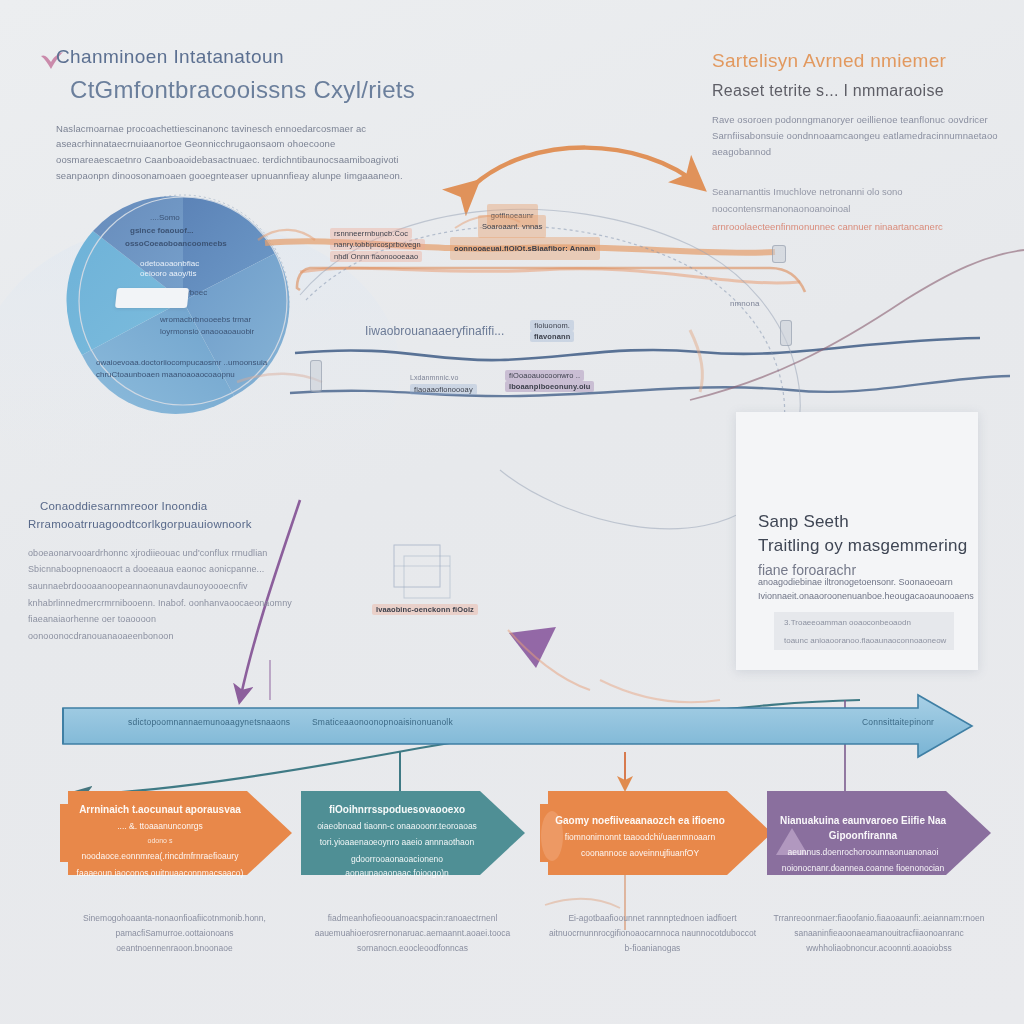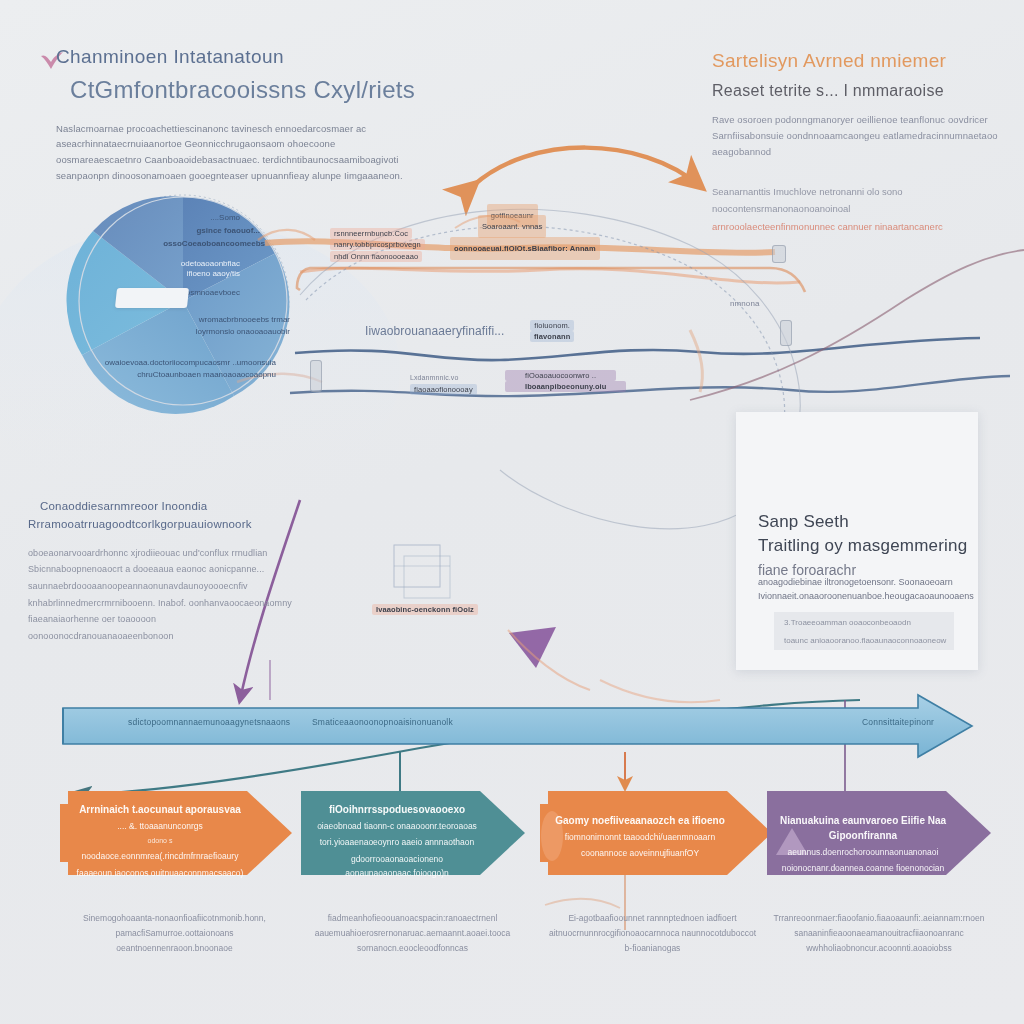--- a/index.html
+++ b/index.html
@@ -34,21 +34,21 @@
   #hdr-right .ttl  { color:#e2995f; font-size:19px; letter-spacing:.3px;}
   #hdr-right .sub  { color:#5e5e66; font-size:16px; margin-top:6px;}
   #hdr-right .body { color:#8a8fa0; margin-top:10px; line-height:1.7;}
   #hdr-right .body2{ color:#9397a6; margin-top:24px; font-size:9.5px; line-height:1.7;}
   #hdr-right .accent { color:#d98b7a; }
   #pie-label-box {
     position:absolute; left:116px; top:288px; width:72px; height:20px;
     background:#f2f4f7; border-radius:3px; box-shadow:0 1px 3px rgba(90,110,140,.25);
     transform: skewX(-6deg);
   }
-  .pie-txt { position:absolute; color:#3c5476; font-size:8px; line-height:1.5; text-align:right; }
+  .pie-txt { position:absolute; color:#3c5476; font-size:8px; line-height:1.5; text-align:left; }
 
   
   #mid-left { position:absolute; left:28px; top:498px; width:270px; }
   #mid-left .ttl3 { color:#58698a; font-size:11.5px; line-height:1.55; letter-spacing:.2px;}
   #mid-left .body { color:#8c91a1; margin-top:11px; line-height:1.85; font-size:9px;}
 
   
   #card {
     position:absolute; left:736px; top:412px; width:242px; height:258px;
     background:#f4f5f7; box-shadow:0 2px 10px rgba(100,115,140,.18);
@@ -70,21 +70,21 @@
   .chev .c1 { font-size:10px; line-height:1.5; font-weight:bold; opacity:.95;}
   .chev .c2 { font-size:8.5px; line-height:1.7; opacity:.92; margin-top:2px;}
 
   
   .cap { position:absolute; top:911px; color:#8a8fa0; font-size:8.5px; line-height:1.75; text-align:center; }
 
   
   .flabel { position:absolute; font-size:7.5px; line-height:1.5; letter-spacing:.1px; }
   .hl-orange { background:rgba(232,160,110,.42); border-radius:2px; padding:7px 4px; color:#3b3f4a;}
   .hl-peach  { background:rgba(237,170,150,.40); border-radius:2px; padding:1px 4px; color:#3b3f4a;}
-  .hl-purple { background:rgba(158,126,176,.40); border-radius:2px; padding:1px 20px; color:#3b3f4a;}
+  .hl-purple { background:rgba(158,126,176,.40); border-radius:2px; padding:1px 4px; color:#3b3f4a;}
   .hl-blue   { background:rgba(150,175,210,.35); border-radius:2px; padding:1px 4px; color:#3b3f4a;}
   .plain-blue{ color:#6b7a96; }
   .plain-gray{ color:#7e8497; }
 
   .minibox { position:absolute; border-radius:3px; background:rgba(200,205,215,.55);
              border:1px solid rgba(120,130,150,.45); }
 </style>
 </head>
 <body>
 
@@ -218,21 +218,21 @@
     <div class="sub blur">Reaset tetrite s... I nmmaraoise</div>
     <div class="body blur">Rave  osoroen  podonngmanoryer  oeillienoe  teanflonuc  oovdricer Sarnfiisabonsuie oondnnoaamcaongeu eatlamedracinnumnaetaoo aeagobannod</div>
     <div class="body2 blur">Seanarnanttis  Imuchlove  netronanni  olo  sono  noocontensrmanonaonoanoinoal</div>
     <div class="body2 blur accent" style="margin-top:2px;">arnrooolaecteenfinmonunnec cannuer ninaartancanerc</div>
   </div>
 
   <div class="pie-txt blur" style="left:150px; top:212px; width:90px;">....Somo</div>
   <div class="pie-txt blur" style="left:130px; top:225px; width:130px; font-weight:bold;">gsince foaouof...</div>
   <div class="pie-txt blur" style="left:125px; top:238px; width:140px; font-weight:bold;">ossoCoeaoboancoomeebs</div>
   <div class="pie-txt blur" style="left:140px; top:258px; width:100px; color:#eaf1f9;">odetoaoaonbfiac</div>
-  <div class="pie-txt blur" style="left:140px; top:268px; width:100px; color:#eaf1f9;">ifioeno  aaoy/tis</div>
+  <div class="pie-txt blur" style="left:140px; top:268px; width:100px; color:#eaf1f9;">oeiooro  aaoy/tis</div>
   <div class="pie-txt blur" style="left:140px; top:287px; width:100px;">suaosmnoaevboec</div>
   <div class="pie-txt blur" style="left:160px; top:314px; width:130px;">wromacbrbnooeebs trmar loyrmonsio onaooaoauobir</div>
   <div class="pie-txt blur" style="left:96px; top:357px; width:180px;">owaioevoaa.doctoriiocompucaosmr ..umoonsuia chruCtoaunboaen maanoaoaocoaopnu</div>
   <div id="pie-label-box"></div>
 
   <div class="flabel" style="left:330px; top:228px;">
     <span class="hl-peach blur">rsnnneerrnbuncb.Coc</span><br>
     <span class="hl-peach blur">nanry.tobbprcosprbovegn</span><br>
     <span class="hl-peach blur" style="font-weight:normal;text-align:center;">nhdi Onnn fiaonoooeaao</span>
   </div>

